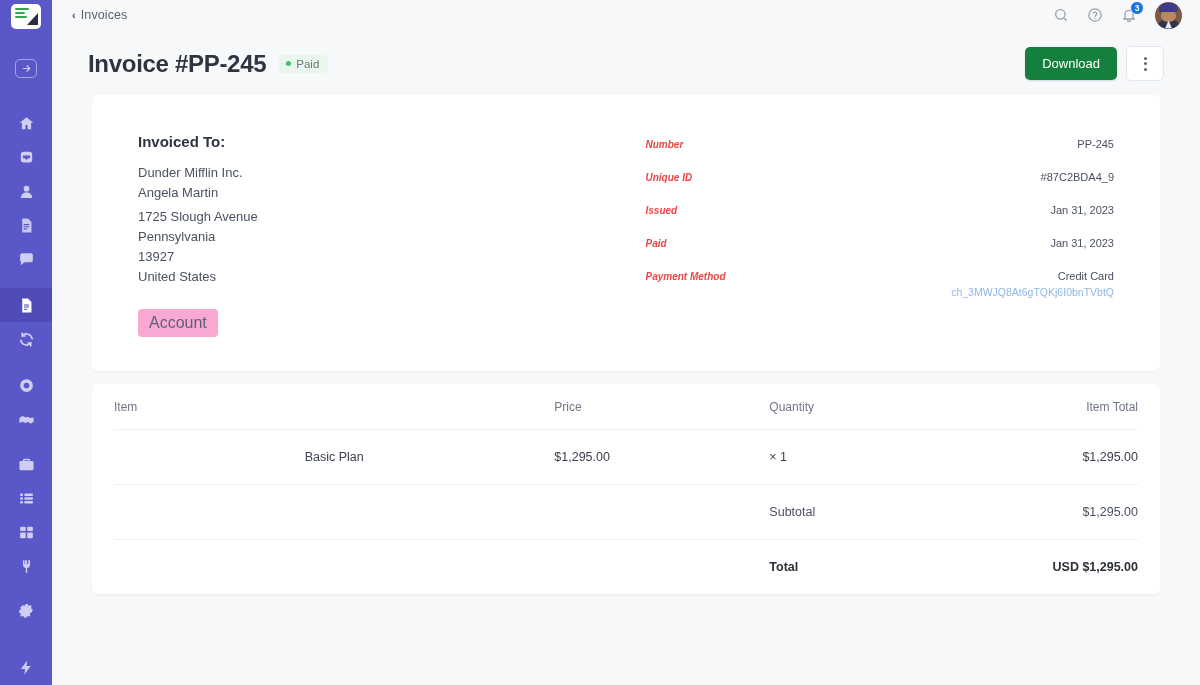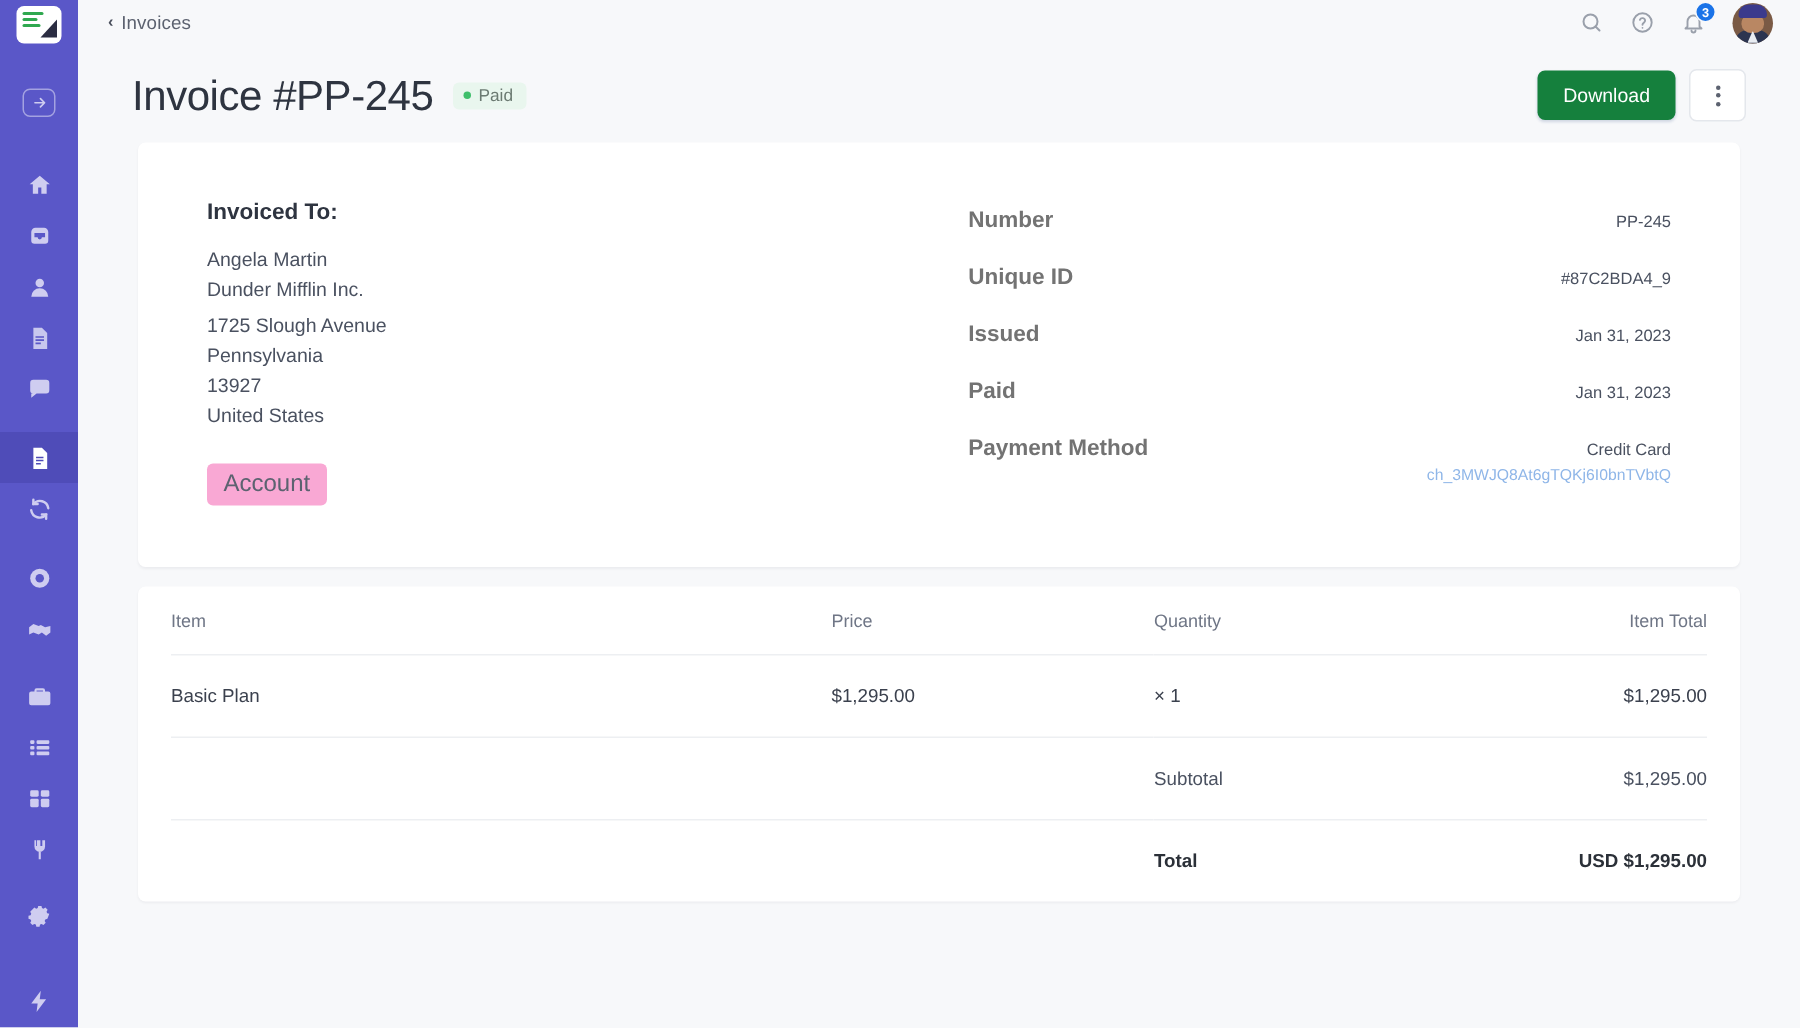--- a/index.html
+++ b/index.html
@@ -94,21 +94,21 @@
   .avatar .face { position:absolute; left:6px; top:7px; width:15px; height:13px; background:#b98763; border-radius:50% 50% 45% 45%;}
   .avatar .body { position:absolute; left:2px; bottom:0; width:23px; height:9px; background:#2c3550; border-radius:8px 8px 0 0;}
   .avatar .shirt { position:absolute; left:10px; bottom:0; width:7px; height:8px; background:#e9edf2; clip-path: polygon(50% 0, 100% 100%, 0 100%);}
 
   
   .page-head {
     display: flex; align-items: center;
     padding: 16px 36px 14px 36px;
   }
   .page-title {
-    font-size: 28px; font-weight: 400; color: #2e3440;
+    font-size: 24px; font-weight: 700; color: #2e3440;
     letter-spacing: -.3px;
   }
   .status-badge {
     display: inline-flex; align-items: center; gap: 5px;
     background: #e9f6ee; border-radius: 4px;
     padding: 3px 9px 3px 7px;
     margin-left: 13px;
     font-size: 11.5px; color: #6b7a72;
   }
   .status-dot { width: 5px; height: 5px; border-radius: 50%; background: #3fbf6b; }
@@ -145,21 +145,21 @@
   .addr-line { font-size: 13px; color: #4a5160; line-height: 20px; }
   .addr-block { margin-top: 4px; }
   .account-tag {
     display: inline-block; margin-top: 22px;
     background: #f9a8d4; color: #5c6270;
     border-radius: 4px; font-size: 16px;
     padding: 5px 11px;
   }
 
   .det-row { display: flex; align-items: baseline; margin-bottom: 21px; }
-  .det-label { font-size: 15px; font-weight: 700; color: #737373; }
+  .det-label { font-size: 10px; font-weight: 700; color: #ef4444; font-style: italic; }
   .det-spacer { flex: 1; }
   .det-value { font-size: 11px; color: #4a5160; text-align: right; }
   .det-sub {
     font-size: 10.5px; color: #8fb6e8; text-align: right;
     margin-top: 4px; cursor: pointer;
   }
   .det-row.stacked { display: block; position: relative; }
   .det-row.stacked .top { display: flex; align-items: baseline; }
 
   
@@ -167,21 +167,21 @@
   .tbl { width: 100%; border-collapse: collapse; }
   .tbl th {
     font-size: 12px; font-weight: 400; color: #6f7686;
     text-align: left; padding: 16px 0 15px 0;
     border-bottom: 1px solid #edeff2;
   }
   .tbl td {
     font-size: 12.5px; color: #3b414e;
     padding: 20px 0; border-bottom: 1px solid #edeff2;
   }
-  .col-item   { width: 43%; }
+  .col-item   { width: 43%; text-align: center; }
   .col-price  { width: 21%; }
   .col-qty    { width: 21%; }
   .col-total  { text-align: right; }
   .tbl th.col-total { text-align: right; }
   .tbl td.col-total { text-align: right; }
   .row-sum td { color: #4a5160; }
   .row-total td { font-weight: 700; color: #2b3038; border-bottom: none; }
   .muted-cell { color: #4a5160; }
 </style>
 </head>
@@ -396,22 +396,22 @@
             <i></i>
             <i></i>
             <i></i>
           </span>
       </div>
     </div>
 
     <div class="card card-info">
       <div class="info-left">
         <div class="invoiced-to">Invoiced To:</div>
+        <div class="addr-line">Dunder Mifflin Inc.</div>
         <div class="addr-line">Angela Martin</div>
-        <div class="addr-line">Dunder Mifflin Inc.</div>
         <div class="addr-block">
           <div class="addr-line">1725 Slough Avenue</div>
           <div class="addr-line">Pennsylvania</div>
           <div class="addr-line">13927</div>
           <div class="addr-line">United States</div>
         </div>
         <div class="account-tag">Account</div>
       </div>
 
       <div class="info-right">

